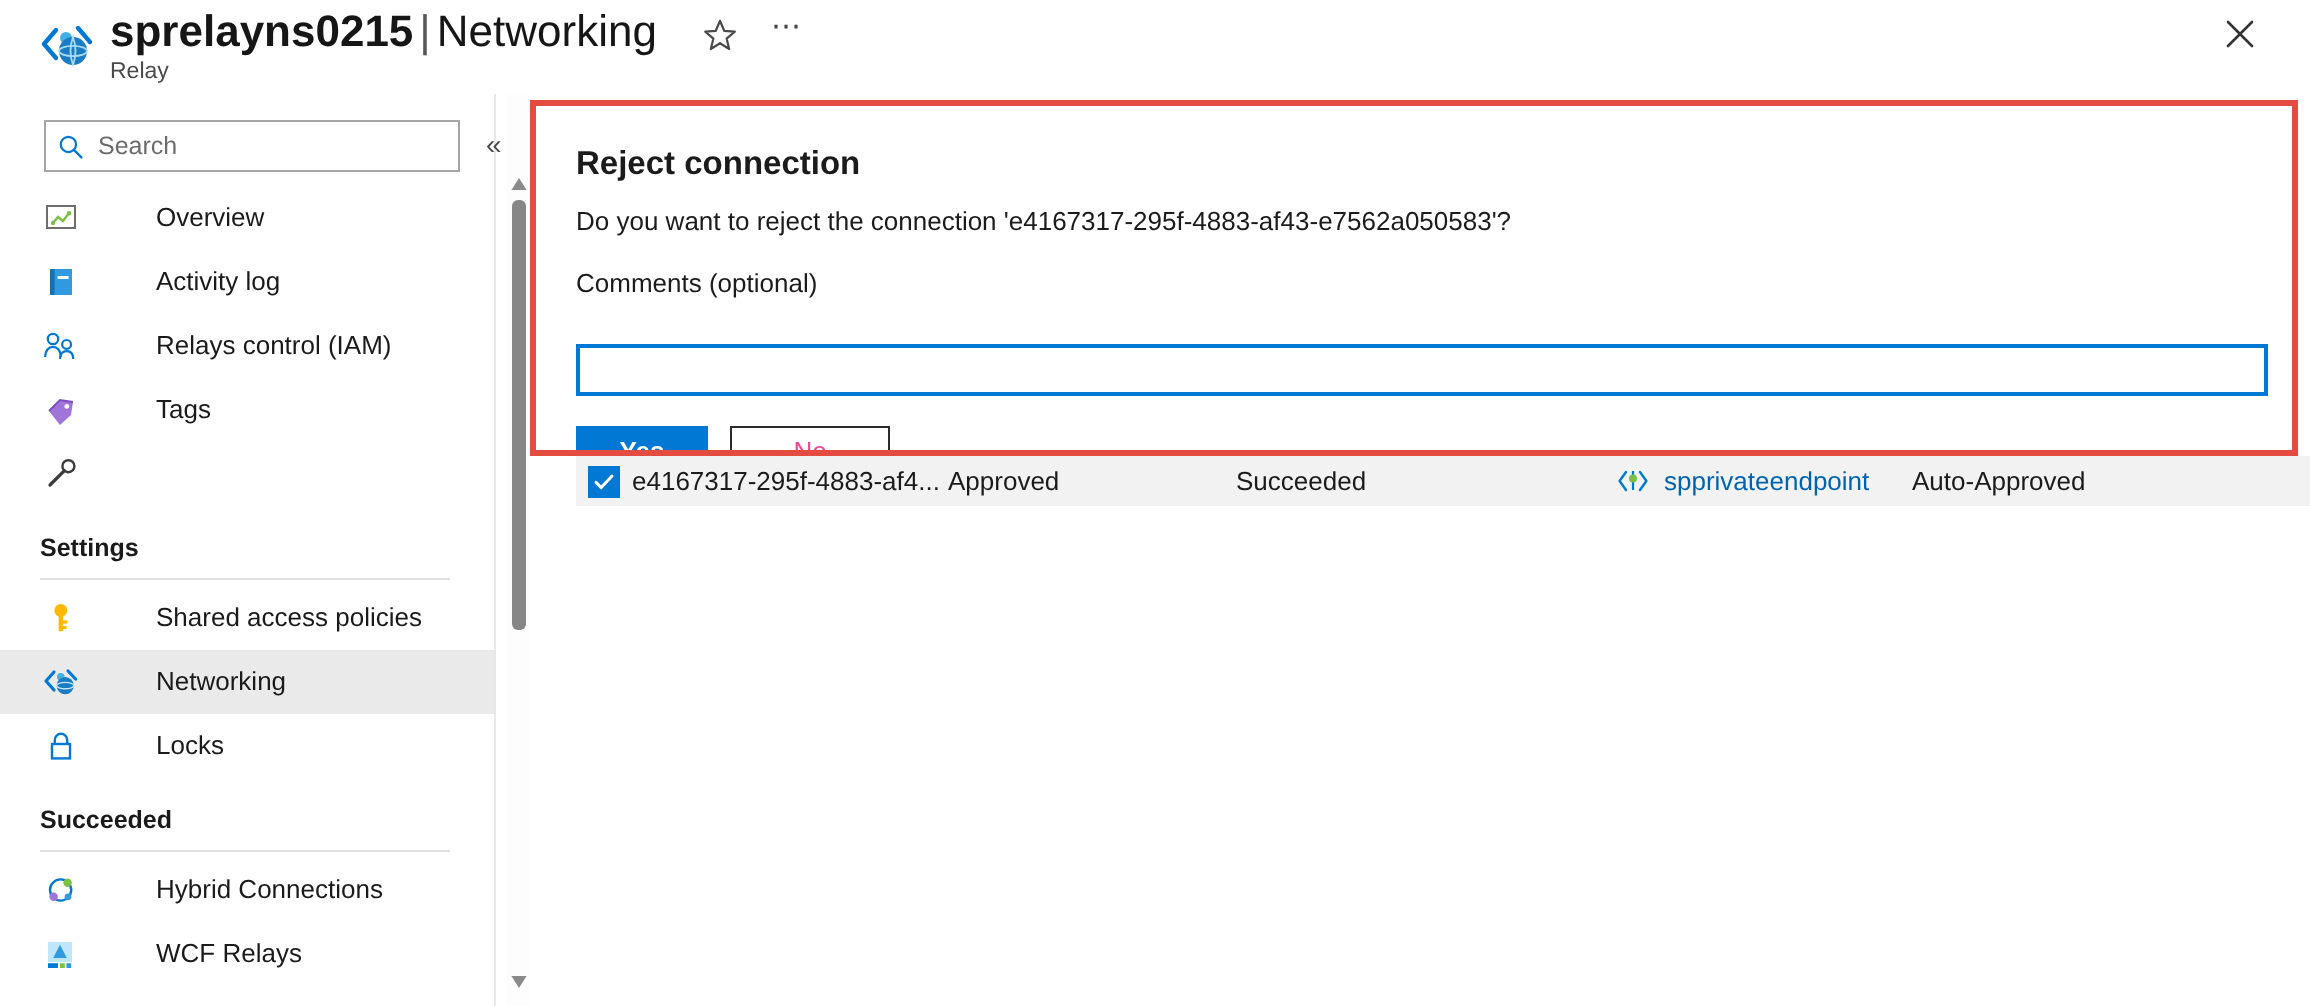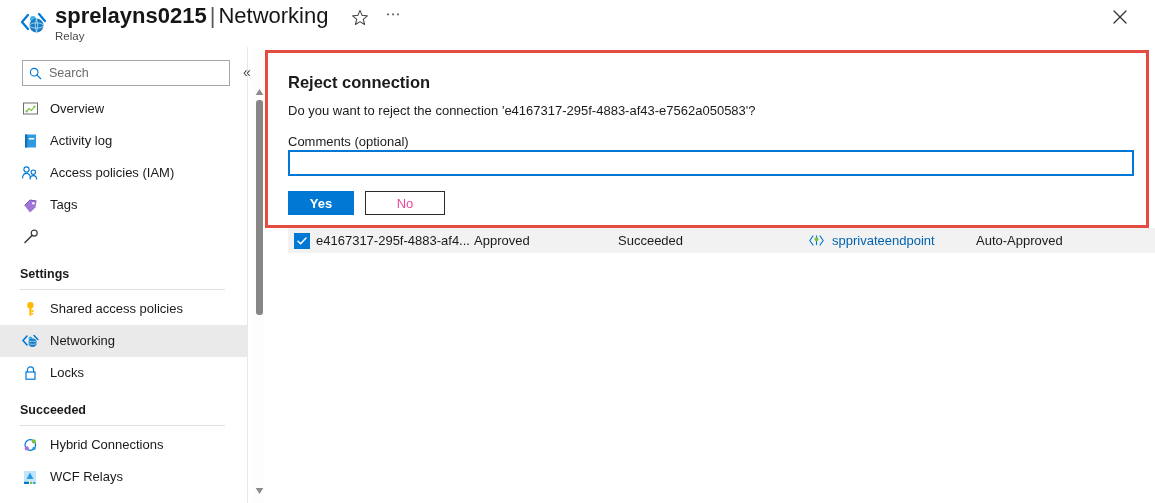--- a/index.html
+++ b/index.html
@@ -119,20 +119,21 @@
   }
   .nav-item {
     position: relative;
     height: 32px;
     display: flex;
     align-items: center;
     padding-left: 20px;
     cursor: pointer;
     font-size: 13px;
     color: #1a1a1a;
+    gap: 28px;
   }
   .nav-item.selected { background: #eaeaea; }
   .nav-icon {
     width: 20px; height: 18px;
     margin-right: 10px;
     flex: 0 0 20px;
     display: flex;
     align-items: center;
     justify-content: center;
   }
@@ -214,21 +215,21 @@
   .dlg-question {
     font-size: 13px;
     color: #1b1b1b;
     line-height: 18px;
     margin-bottom: 13px;
   }
   .dlg-field-label {
     font-size: 13px;
     color: #1b1b1b;
     line-height: 17px;
-    margin-bottom: 0;
+    margin-bottom: 22px;
   }
   .dlg-input {
     width: 846px; height: 26px;
     border: 2px solid #0078d4;
     outline: none;
     font-size: 13px;
     font-family: "Liberation Sans", sans-serif;
     padding: 0 6px;
     color: #1b1b1b;
     background: #fff;
@@ -284,21 +285,21 @@
     background: #0078d4;
     display: flex;
     align-items: center;
     justify-content: center;
   }
   .cell-name   { width: 158px; white-space: nowrap; overflow: hidden; }
   .cell-state  { width: 144px; }
   .cell-prov   { width: 190px; }
   .cell-ep     { width: 148px; display: flex; align-items: center; gap: 7px; }
   .cell-ep a   { color: #0063b1; text-decoration: none; cursor: pointer; }
-  .cell-desc   { width: 170px; margin-left: 20px; }
+  .cell-desc   { width: 170px; }
 
   svg { display: block; }
 </style>
 </head>
 <body>
 
 <div id="root">
 
   <div class="header">
 
@@ -378,21 +379,21 @@
 
       <div class="nav-item">
         <span class="nav-icon">
           <svg width="18" height="16" viewBox="0 0 18 16">
             <circle cx="5.5" cy="4.5" r="2.6" fill="none" stroke="#0078d4" stroke-width="1.1"></circle>
             <path d="M1.6 13.5 C1.6 9.9 3.6 8.4 5.5 8.4 C7.4 8.4 9.4 9.9 9.4 13.5" fill="none" stroke="#0078d4" stroke-width="1.1"></path>
             <circle cx="12.3" cy="7.2" r="2.2" fill="none" stroke="#0078d4" stroke-width="1.1"></circle>
             <path d="M9 14.5 C9 11.6 10.6 10.6 12.3 10.6 C14 10.6 15.6 11.6 15.6 14.5" fill="none" stroke="#0078d4" stroke-width="1.1"></path>
           </svg>
         </span>
-        <span class="nav-label">Access policies (IAM)</span>
+        <span class="nav-label">Relays control (IAM)</span>
       </div>
 
       <div class="nav-item">
         <span class="nav-icon">
           <svg width="17" height="16" viewBox="0 0 17 16">
             <path d="M2.5 8.5 L8 3 L14.5 4 L13.5 10.5 L8 15.5 Z" fill="#a074d8"></path>
             <path d="M2.5 8.5 L8 3 L14.5 4" fill="none" stroke="#7c4fc0" stroke-width="1"></path>
             <circle cx="11.4" cy="6.2" r="1.2" fill="#ffffff"></circle>
           </svg>
         </span>

